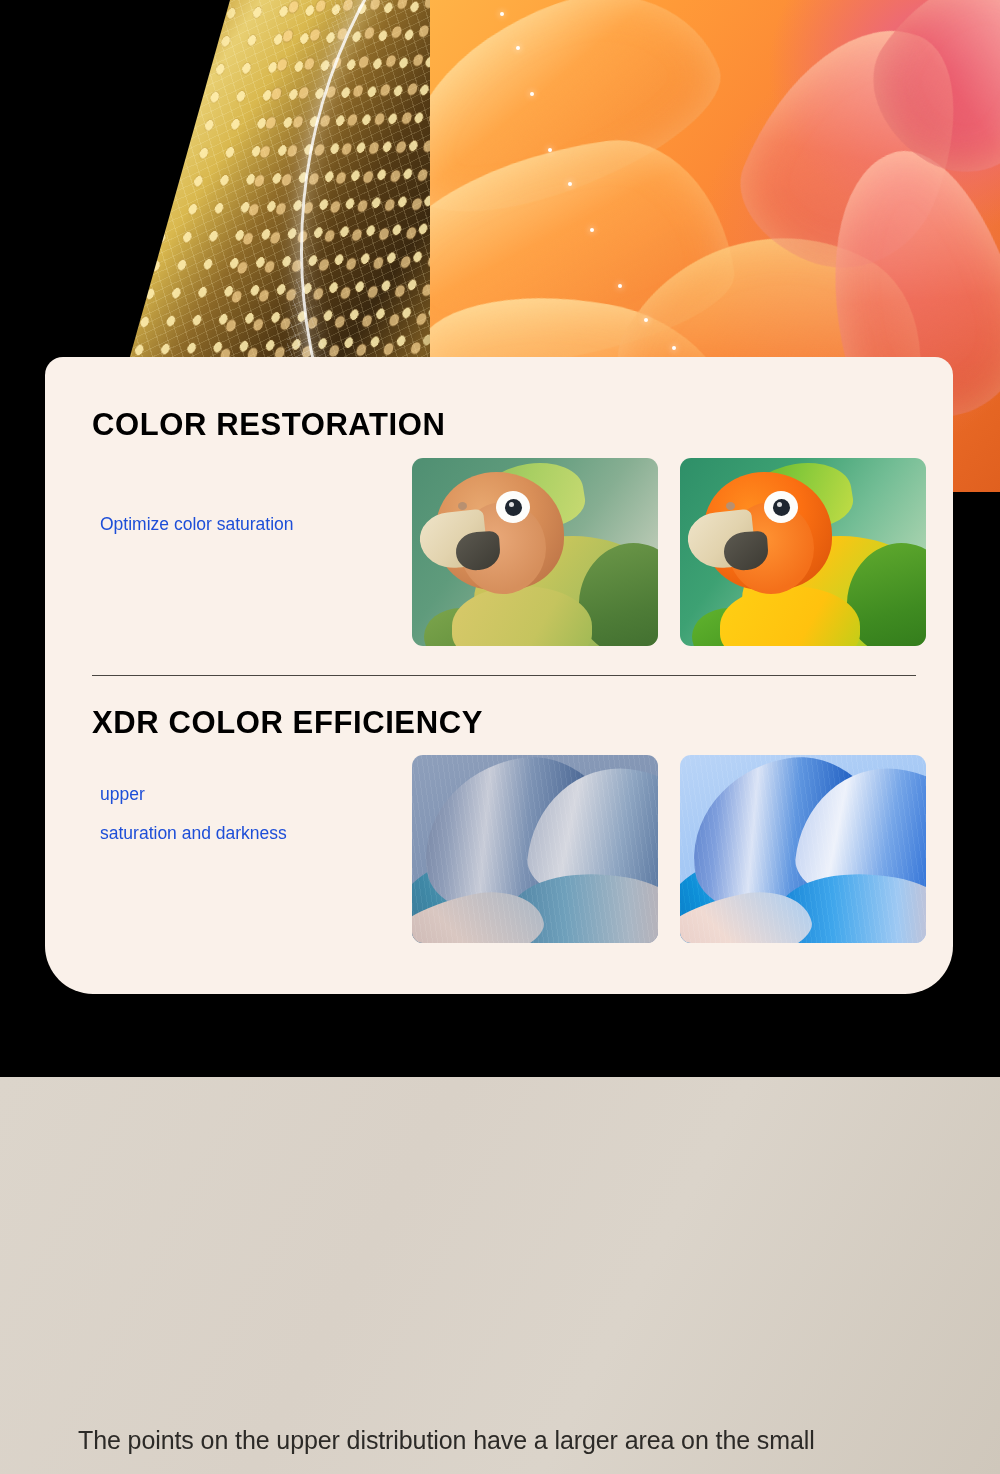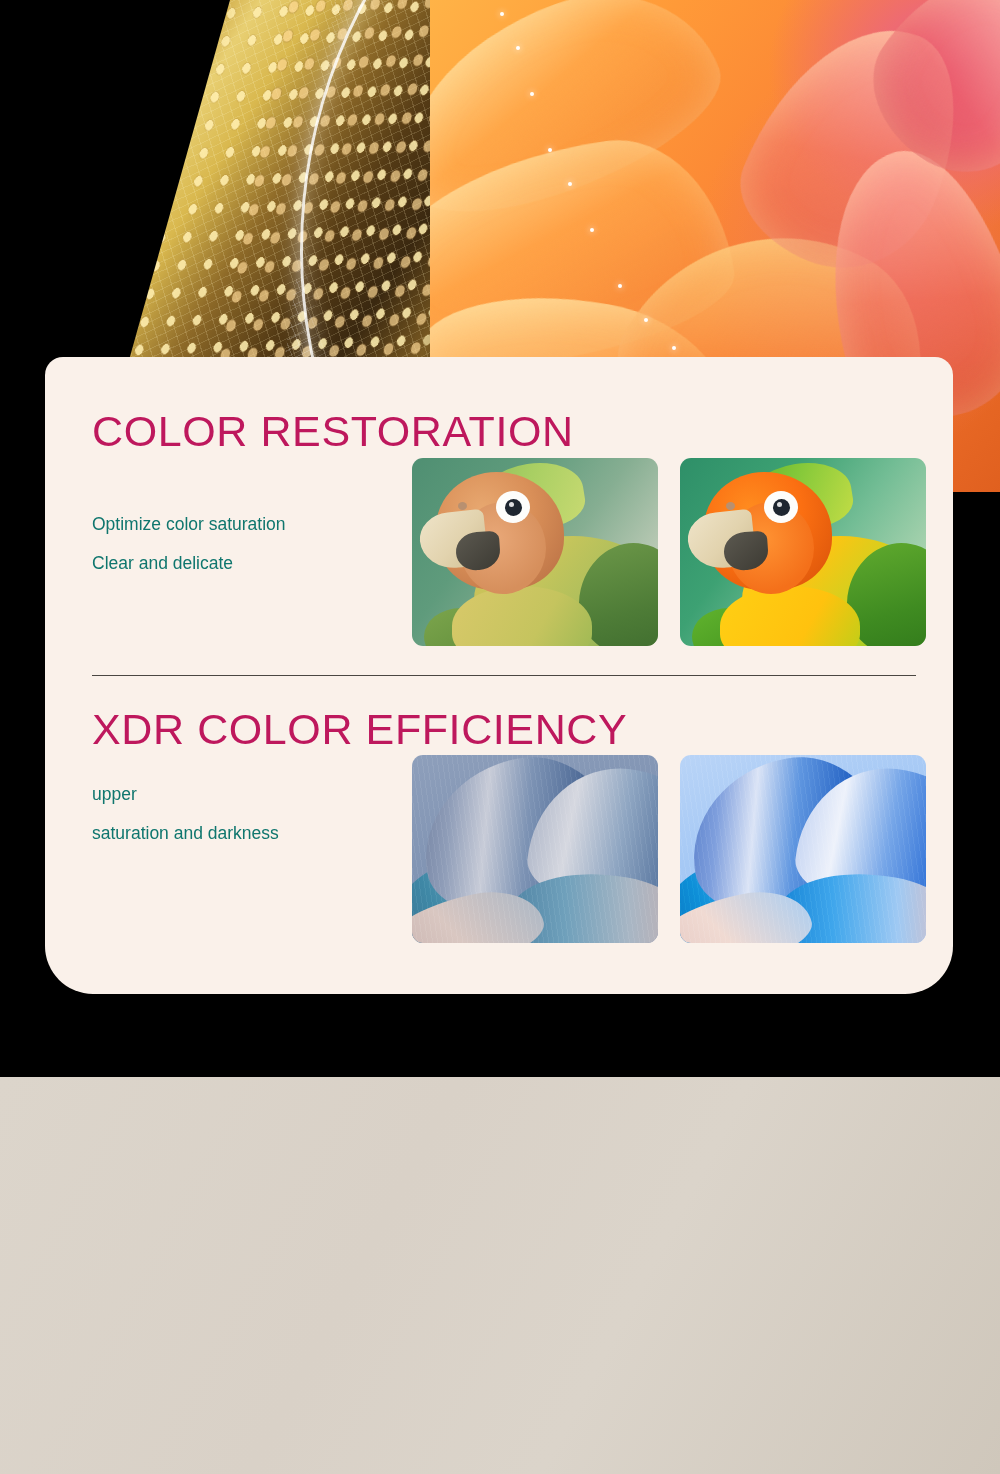--- a/index.html
+++ b/index.html
@@ -129,26 +129,26 @@
   .card {
     position:absolute; left:45px; top:357px; width:908px; height:637px;
     background:#faf1ea;
     border-radius:18px 18px 48px 48px;
     z-index:20;
     overflow:hidden;
   }
   .card-section { position:relative; }
 
   .sec-title {
-    position:absolute; color:#be185d; font-size:43px; letter-spacing:.6px;
-    font-weight:400; white-space:nowrap;
+    position:absolute; color:#000000; font-size:31px; letter-spacing:.6px;
+    font-weight:700; white-space:nowrap;
   }
   .sec-desc {
-    position:absolute; color:#0f766e; font-size:17.5px; line-height:39px;
-    font-weight:400; width:300px;
+    position:absolute; color:#1d4ed8; font-size:17.5px; line-height:39px;
+    font-weight:400; width:300px;margin-left:8px;
   }
   .sec-desc .ln { display:block; white-space:nowrap; }
 
   .divider {
     position:absolute; left:47px; top:318px; width:824px; height:1px;
     background:#4a4742;
   }
 
   
   .thumb {
@@ -301,21 +301,20 @@
     </div>
   </div>
 
   <div class="card">
 
     <div class="card-section">
       <div class="sec-title" style="left:47px; top:50px;">COLOR RESTORATION</div>
 
       <div class="sec-desc" style="left:47px; top:148px;">
         <span class="ln">Optimize color saturation</span>
-        <span class="ln">Clear and delicate</span>
       </div>
 
       <div class="thumb" style="left:367px; top:101px;">
         <div class="thumb-inner">
           <div class="parrot-bg"></div>
           <div class="pr pr-body"></div>
           <div class="pr pr-wing"></div>
           <div class="pr pr-lwing"></div>
           <div class="pr pr-breast"></div>
           <div class="pr pr-crown"></div>
@@ -383,14 +382,15 @@
       </div>
     </div>
 
   </div>
 
   <div class="bottom"></div>
 
   <div class="bottom-title">HIGHER LUMINOUS EFFICIENCY</div>
 
 
+  <div class="bottom-line bl-b">The points on the upper distribution have a larger area on the small</div>
 
 </div>
 
 </body></html>

